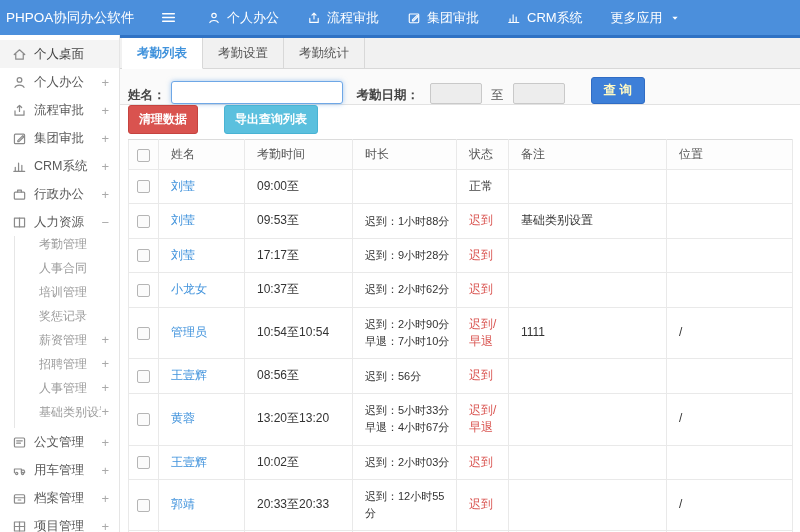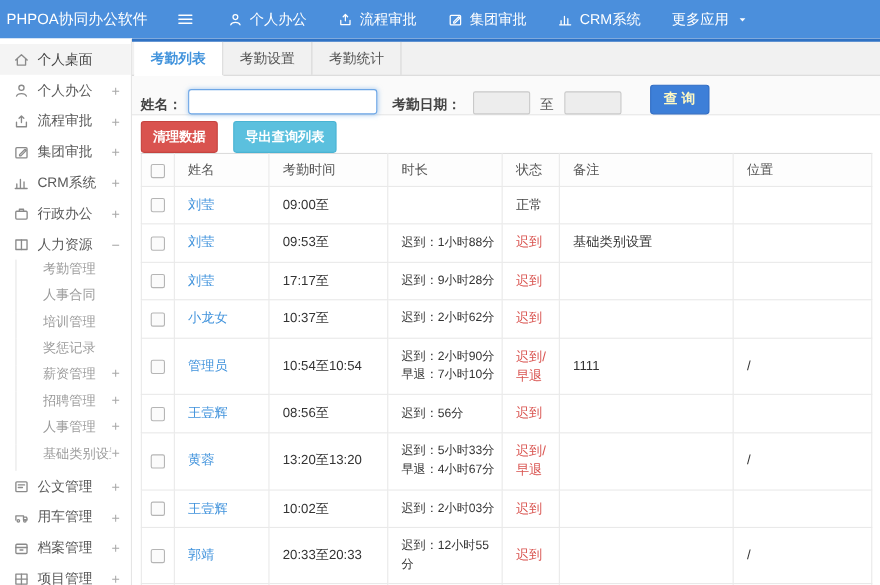--- a/index.html
+++ b/index.html
@@ -40,21 +40,21 @@
     display:flex;align-items:flex-end;padding:0 8px;font-size:12.5px;color:#444}
   .flabel{font-weight:bold;margin-right:5px;white-space:nowrap}
   .name-input{width:172px;height:23px;border:1px solid #6ea7e6;border-radius:3px;outline:none;
     box-shadow:0 0 5px rgba(95,160,230,.55);margin-right:14px;padding:0 6px;font-size:12px}
   .date-input{width:52px;height:21px;background:#ededed;border:1px solid #c9c9c9;border-radius:2px;margin:0 6px}
   .to{margin:0 3px;color:#555}
   .query-btn{margin-left:20px;background:var(--c-primary,#3d7fd8);color:#fef9c3;
     border:1px solid #306cc4;border-radius:3px;font-size:12.5px;font-weight:bold;
     padding:4px 12px;cursor:pointer;white-space:pre}
 
-  .actionbar{height:34px;display:flex;align-items:flex-end;gap:14px;padding:0 8px;background:#fff}
+  .actionbar{height:34px;display:flex;align-items:flex-start;gap:26px;padding:0 8px;background:#fff}
   .btn{border-radius:3px;color:#fff;font-size:12px;font-weight:bold;padding:5px 10px;cursor:pointer}
   .btn-danger{background:var(--c-danger,#d9534f);border:1px solid #c5433f}
   .btn-info{background:var(--c-info,#5bc0de);border:1px solid #49b3d3}
 
   
   table.grid{border-collapse:collapse;table-layout:fixed;width:664px;margin:0 8px;
     font-size:12px;color:#333}
   .grid th{font-weight:normal;color:#555;text-align:left;padding:6px 4px 6px 12px;
     border:1px solid #e9e9e9;border-top:1px solid #dcdcdc;background:#fdfdfd;white-space:nowrap}
   .grid td{border:1px solid #e9e9e9;padding:8px 4px 8px 12px;vertical-align:middle;line-height:1.45}

